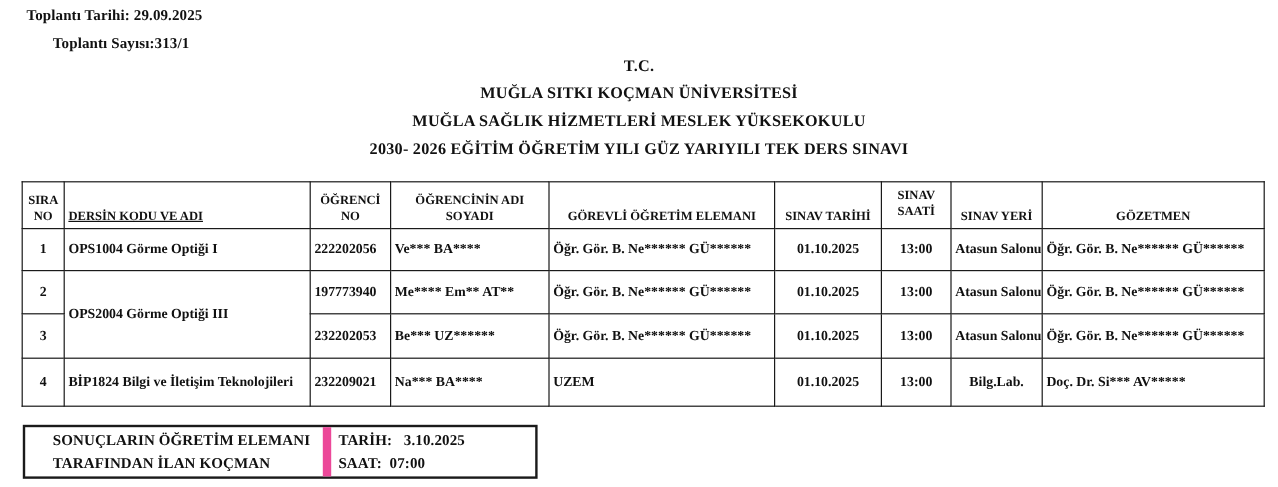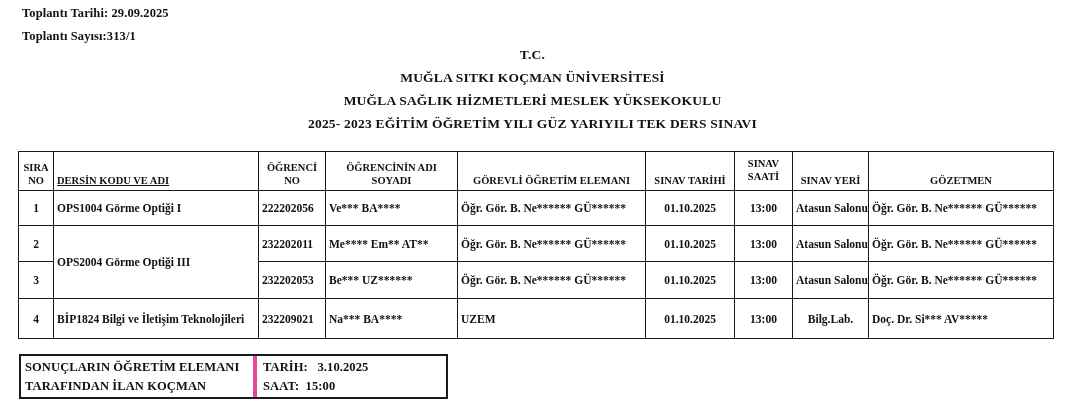--- a/index.html
+++ b/index.html
@@ -3,21 +3,21 @@
 <meta charset="utf-8">
 <style>
   * { margin:0; padding:0; box-sizing:border-box; }
   html,body {
     width:1065px; height:406px; background:#ffffff; overflow:hidden;
     font-family:"Liberation Serif","DejaVu Serif",serif;
     font-weight:bold; color:#111111;
   }
   .meta-line { position:absolute; left:22px; font-size:12.5px; letter-spacing:0.1px; }
   .meta-line.l1 { top:6px;text-align:right; }
-  .meta-line.l2 { top:29px; }
+  .meta-line.l2 { top:29px;margin-left:22px; }
 
   .titles { position:absolute; left:0; top:43px; width:1065px; text-align:center; }
   .titles div { font-size:13.5px; line-height:23px; letter-spacing:0.2px; }
 
   table.exam {
     position:absolute; left:18px; top:151px;
     width:1035px; table-layout:fixed; border-collapse:collapse;
   }
   table.exam th, table.exam td {
     border:1.5px solid #1a1a1a; overflow:hidden;
@@ -41,34 +41,34 @@
   tr.r4 { height:40px; }
 
   .footer-box {
     position:absolute; left:19px; top:354px; width:429px; height:45px;
     border:2px solid #1a1a1a; display:flex;
   }
   .footer-box .cell {
     font-size:12.5px; line-height:19px; padding:2px 4px 0 4px;
     white-space:pre-wrap; letter-spacing:0.1px;
   }
-  .footer-box .label { width:236px; border-right:4px solid #ec4899; }
+  .footer-box .label { width:236px; border-right:7px solid #ec4899;margin-left:19px; }
   .footer-box .value { flex:1; padding-left:6px; }
 </style>
 </head>
 <body>
 
 <div class="meta-line l1">Toplantı Tarihi: 29.09.2025</div>
 <div class="meta-line l2">Toplantı Sayısı:313/1</div>
 
 <div class="titles">
   <div>T.C.</div>
   <div>MUĞLA SITKI KOÇMAN ÜNİVERSİTESİ</div>
   <div>MUĞLA SAĞLIK HİZMETLERİ MESLEK YÜKSEKOKULU</div>
-  <div>2025- 2023 EĞİTİM ÖĞRETİM YILI GÜZ YARIYILI TEK DERS SINAVI</div>
+  <div>2030- 2026 EĞİTİM ÖĞRETİM YILI GÜZ YARIYILI TEK DERS SINAVI</div>
 </div>
 
 <table class="exam">
   <colgroup>
     <col style="width:35px">
       <col style="width:205px">
       <col style="width:67px">
     <col style="width:132px">
       <col style="width:188px">
       <col style="width:89px">
@@ -95,21 +95,21 @@
     <td class="left">Ve*** BA****</td>
     <td class="left">Öğr. Gör. B. Ne****** GÜ******</td>
     <td>01.10.2025</td>
     <td>13:00</td>
     <td>Atasun Salonu</td>
     <td class="left">Öğr. Gör. B. Ne****** GÜ******</td>
   </tr>
   <tr class="r2">
     <td>2</td>
     <td class="left" rowspan="2">OPS2004 Görme Optiği III</td>
-    <td class="left">232202011</td>
+    <td class="left">197773940</td>
     <td class="left">Me**** Em** AT**</td>
     <td class="left">Öğr. Gör. B. Ne****** GÜ******</td>
     <td>01.10.2025</td>
     <td>13:00</td>
     <td>Atasun Salonu</td>
     <td class="left">Öğr. Gör. B. Ne****** GÜ******</td>
   </tr>
   <tr class="r3">
     <td>3</td>
     <td class="left">232202053</td>
@@ -129,14 +129,14 @@
     <td>01.10.2025</td>
     <td>13:00</td>
     <td>Bilg.Lab.</td>
     <td class="left">Doç. Dr. Si*** AV*****</td>
   </tr>
 </tbody>
   </table>
 
 <div class="footer-box">
   <div class="cell label"><span>SONUÇLARIN ÖĞRETİM ELEMANI</span><br><span>TARAFINDAN İLAN KOÇMAN</span></div>
-  <div class="cell value"><span>TARİH:   3.10.2025</span><br><span>SAAT:  15:00</span></div>
+  <div class="cell value"><span>TARİH:   3.10.2025</span><br><span>SAAT:  07:00</span></div>
 </div>
 
 </body></html>

